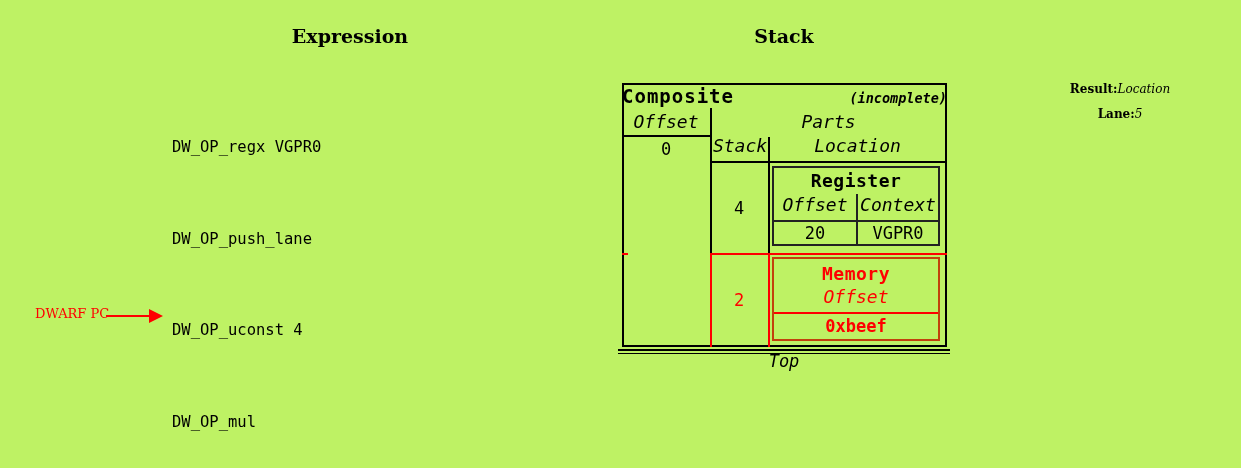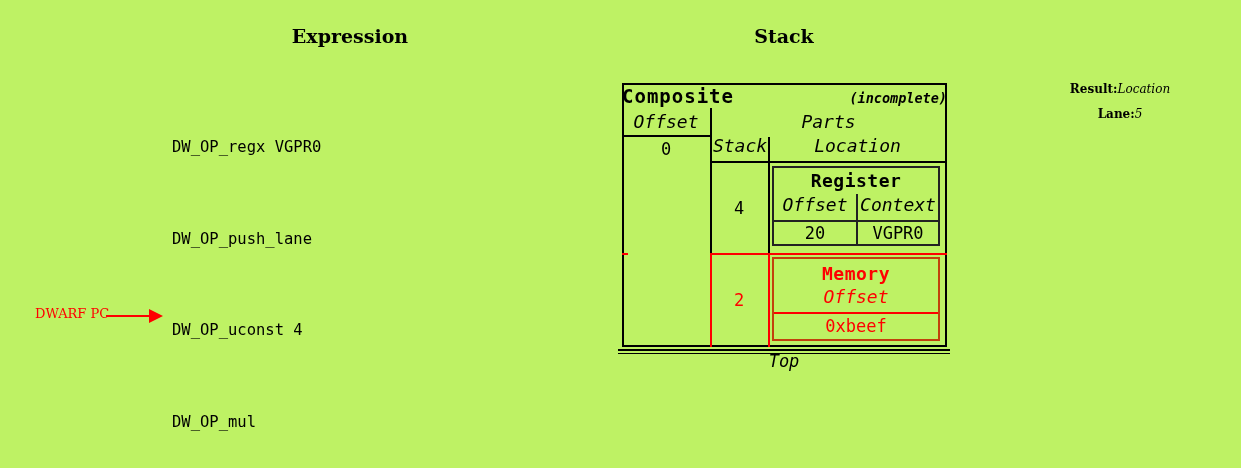--- a/index.html
+++ b/index.html
@@ -112,21 +112,21 @@
     <div class="rline" style="left:88px;top:170px;width:237px;height:2px;"></div>
     <div class="rline" style="left:0;top:170px;width:6px;height:2px;"></div>
     <div class="rline" style="left:88px;top:172px;width:2px;height:92px;"></div>
     <div class="rline" style="left:146px;top:170px;width:2px;height:94px;"></div>
 
     <div class="ct t-val red" style="left:88px;top:172px;width:58px;height:90px;">2</div>
     <div class="inner-tbl mem-tbl">
       <div class="ct t-bold red" style="left:0;right:0;top:2px;height:24px;">Memory</div>
       <div class="ct t-ital red" style="left:0;right:0;top:24px;height:26px;">Offset</div>
       <div class="rline" style="left:0;right:0;top:53px;height:2px;"></div>
-      <div class="ct t-val red" style="left:0;right:0;top:55px;height:24px;">0xbeef</div>
+      <div class="ct t-val red" style="left:0;right:0;top:55px;height:24px;font-weight:bold;">0xbeef</div>
     </div>
   </div>
 
   <div class="dbl-a"></div>
   <div class="dbl-b"></div>
   <div class="top-lbl">Top</div>
 
   <div class="ctx">
     <div><b>Result:</b><i>Location</i></div>
     <div><b>Lane:</b><i>5</i></div>

